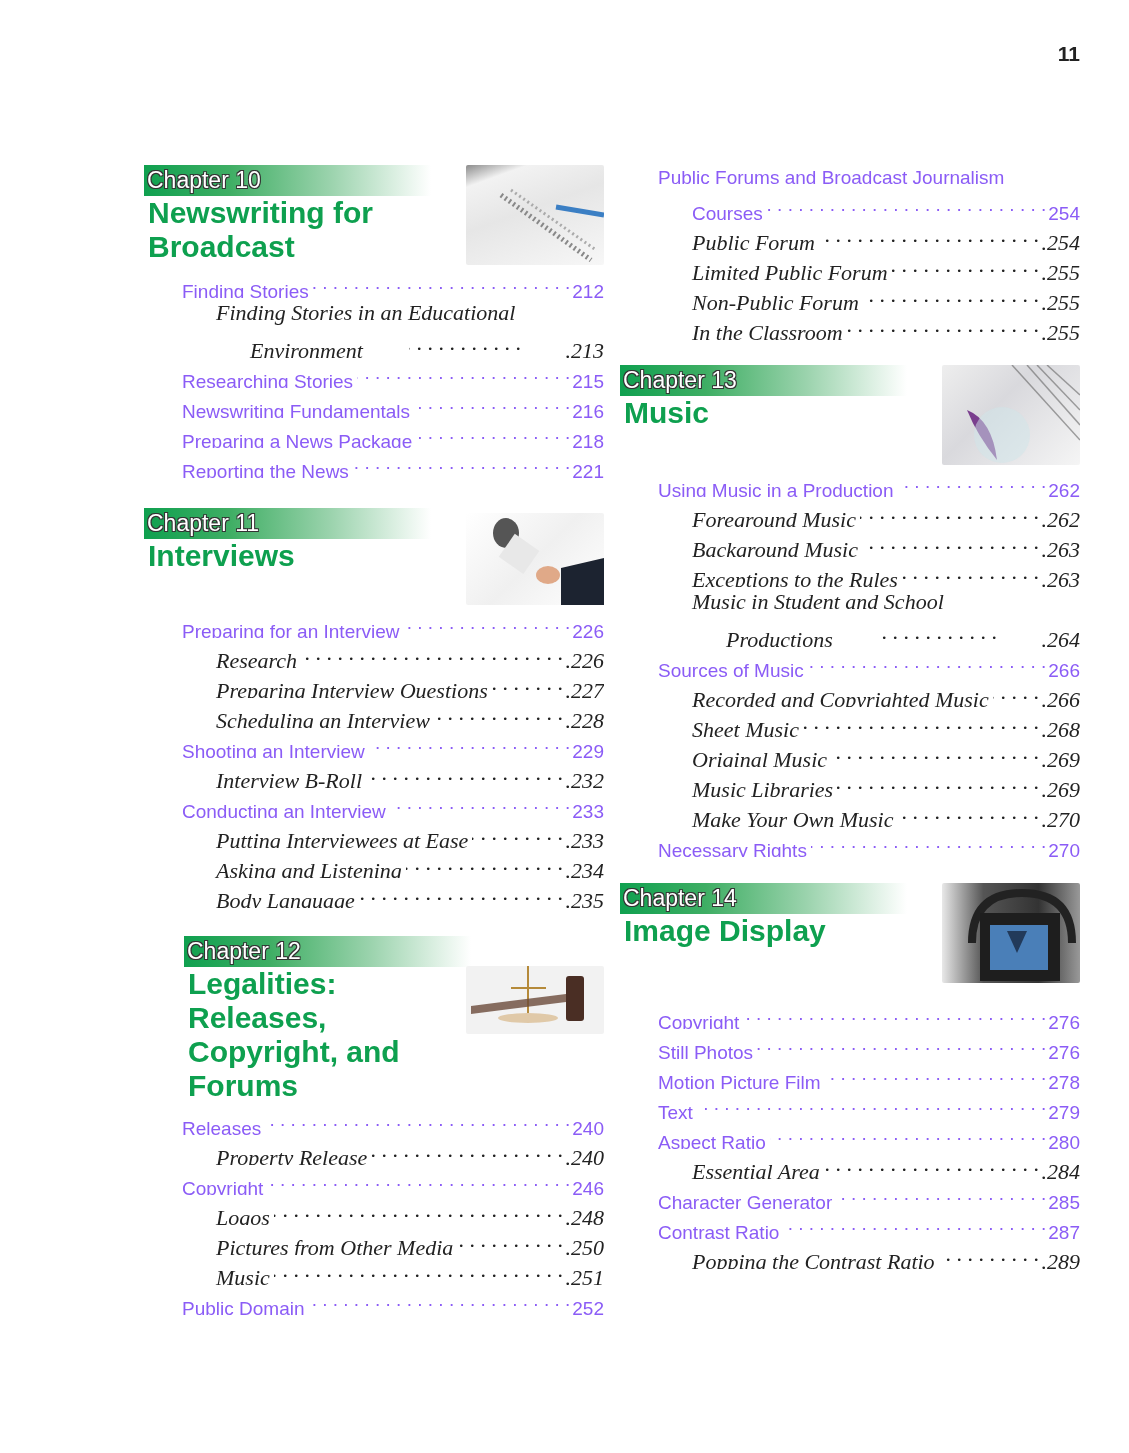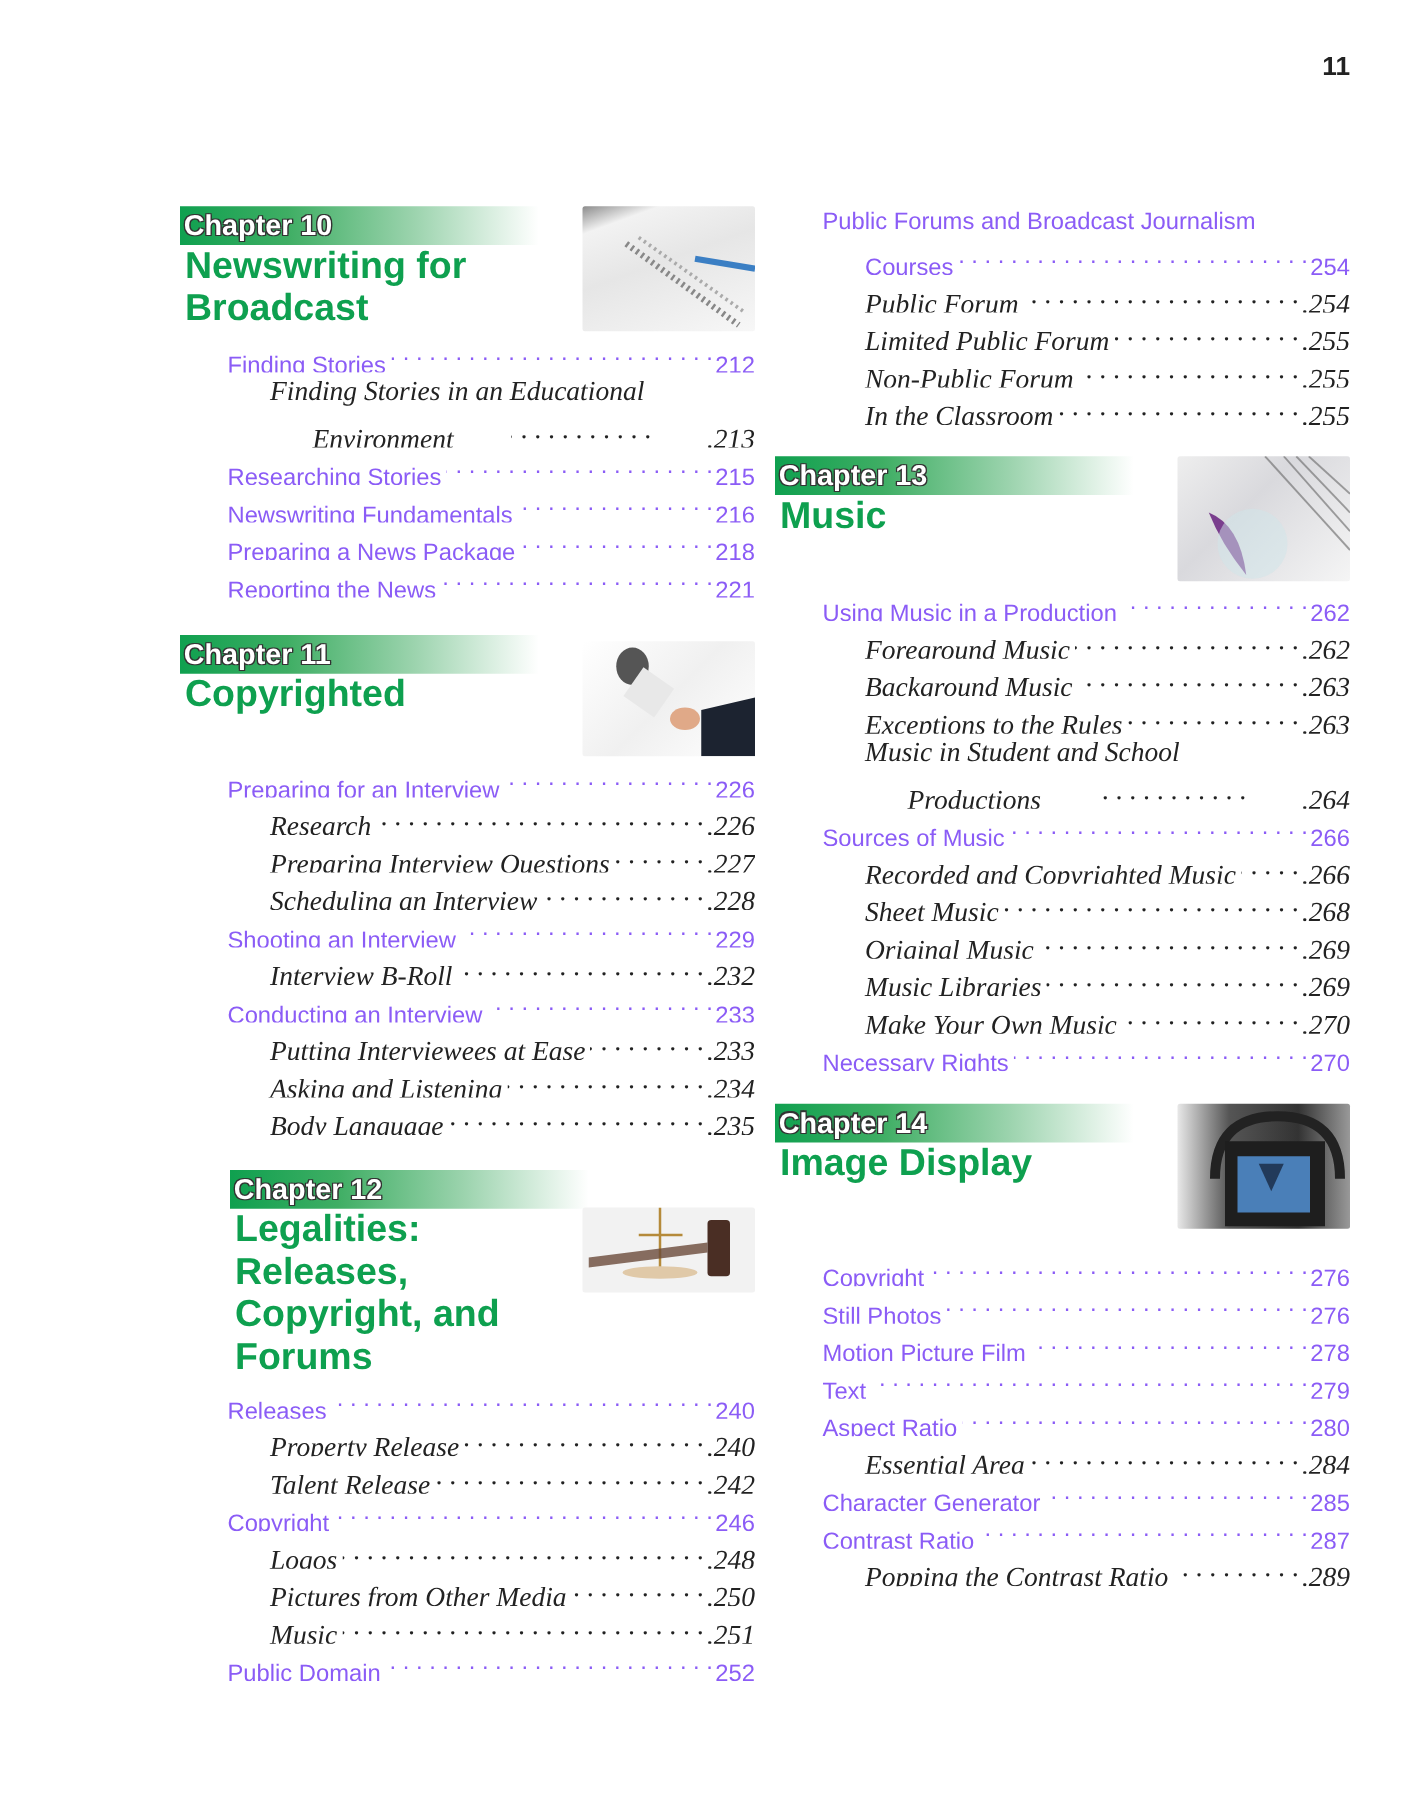--- a/index.html
+++ b/index.html
@@ -6,21 +6,21 @@
   body { width: 1129px; height: 1453px; position: relative; overflow: hidden; }
   .page-num {
     position: absolute; left: 1040px; top: 42px; width: 40px; text-align: right;
     font-family: "Liberation Sans", sans-serif; font-weight: bold; font-size: 21px; color: #222;
   }
   .col { position: absolute; width: 460px; }
   .chapter { position: relative; }
   .ch-bar {
     height: 31px; width: 284px;
     background: linear-gradient(to right, #0fa04f 0%, #3fae64 30%, #9bd3ad 65%, #ffffff 100%);
-    font-family: "Liberation Sans", sans-serif; font-weight: bold; font-size: 23px;
+    font-family: "Liberation Sans", sans-serif; font-weight: normal; font-size: 23px;
     color: #ffffff; line-height: 31px; padding-left: 3px;
     text-shadow: -1px -1px 0 #333, 1px -1px 0 #333, -1px 1px 0 #333, 1px 1px 0 #333;
   }
   .ch-title {
     font-family: "Liberation Sans", sans-serif; font-weight: bold; font-size: 30px;
     color: #0ea04f; line-height: 34px; padding-left: 4px; width: 300px;
   }
   .ch-img {
     position: absolute; right: 0; top: 0; width: 138px; height: 100px;
     border-radius: 2px;
@@ -109,21 +109,21 @@
         <span class="dots"></span>
         <span class="p">221</span>
       </div>
   </div>
 
   <div class="gap" style="height:30px;"></div>
 
   <div class="chapter" style="height:100px;">
     <div class="ch-bar">Chapter 11</div>
     <div class="ch-title">
-      <div>Copyrighted</div>
+      <div>Interviews</div>
     </div>
     <div class="ch-img img-mic" style="top:5px; height:92px;">
       <svg width="138" height="92">
         <ellipse cx="40" cy="20" rx="13" ry="15" fill="#555"></ellipse>
         <rect x="38" y="25" width="30" height="28" fill="#e8e8e8" transform="rotate(35 50 40)"></rect>
         <ellipse cx="82" cy="62" rx="12" ry="9" fill="#e0a988"></ellipse>
         <polygon points="95,55 138,45 138,92 95,92" fill="#1c2330"></polygon>
       </svg>
     </div>
   </div>
@@ -203,25 +203,20 @@
   <div class="entries">
     <div class="entry l1">
         <span class="t">Releases</span>
         <span class="dots"></span>
         <span class="p">240</span>
       </div>
     <div class="entry l2">
         <span class="t">Property Release</span>
         <span class="dots"></span>
         <span class="p">.240</span>
-      </div>
-    <div class="entry l2">
-        <span class="t">Talent Release</span>
-        <span class="dots"></span>
-        <span class="p">.242</span>
       </div>
     <div class="entry l1">
         <span class="t">Copyright</span>
         <span class="dots"></span>
         <span class="p">246</span>
       </div>
     <div class="entry l2">
         <span class="t">Logos</span>
         <span class="dots"></span>
         <span class="p">.248</span>

